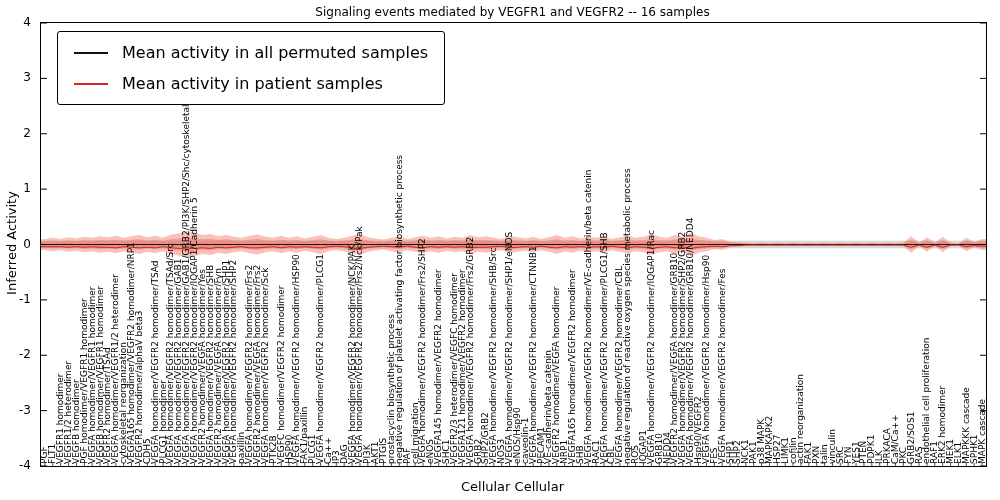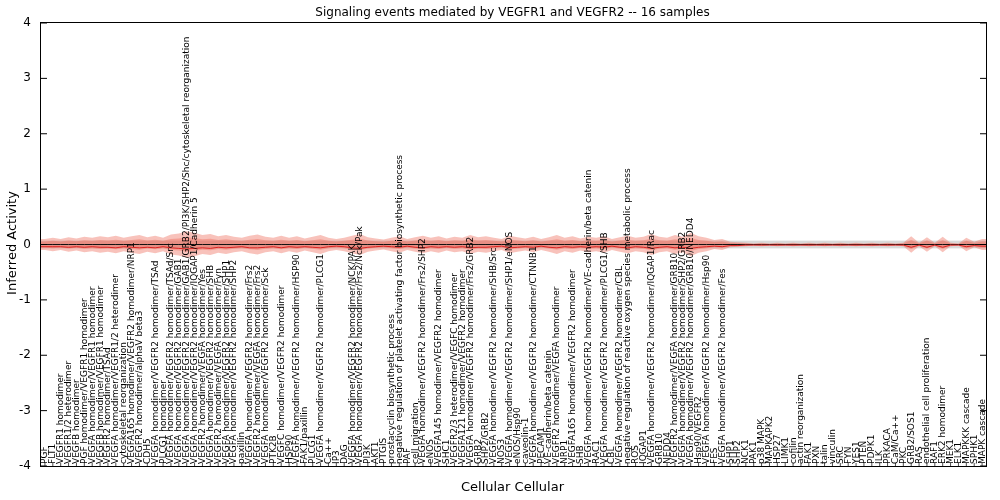--- a/index.html
+++ b/index.html
@@ -322,15 +322,25 @@
       <span class="xlab" style="left: 890.438px;">endothelial cell proliferation</span>
       <span class="xlab" style="left: 898.312px;">RAF1</span>
       <span class="xlab" style="left: 906.188px;">ERK2 homodimer</span>
       <span class="xlab" style="left: 914.062px;">MEK1</span>
       <span class="xlab" style="left: 921.938px;">ELK1</span>
       <span class="xlab" style="left: 929.812px;">MAPKKK cascade</span>
       <span class="xlab" style="left: 937.688px;">SPHK1</span>
       <span class="xlab" style="left: 945.562px;">MAPK cascade</span>
     </div>
 
+  <div class="legend">
+    <div class="legend-row">
+      <div class="legend-line" id="legend-line-0" style="background: rgb(17, 17, 17);"></div>
+      <div class="legend-label">Mean activity in all permuted samples</div>
+    </div>
+    <div class="legend-row">
+      <div class="legend-line" id="legend-line-1" style="background: rgb(221, 34, 34);"></div>
+      <div class="legend-label">Mean activity in patient samples</div>
+    </div>
+  </div>
 </div>
 
 <div class="x-axis-title">Cellular Cellular</div>
 
 </body></html>

